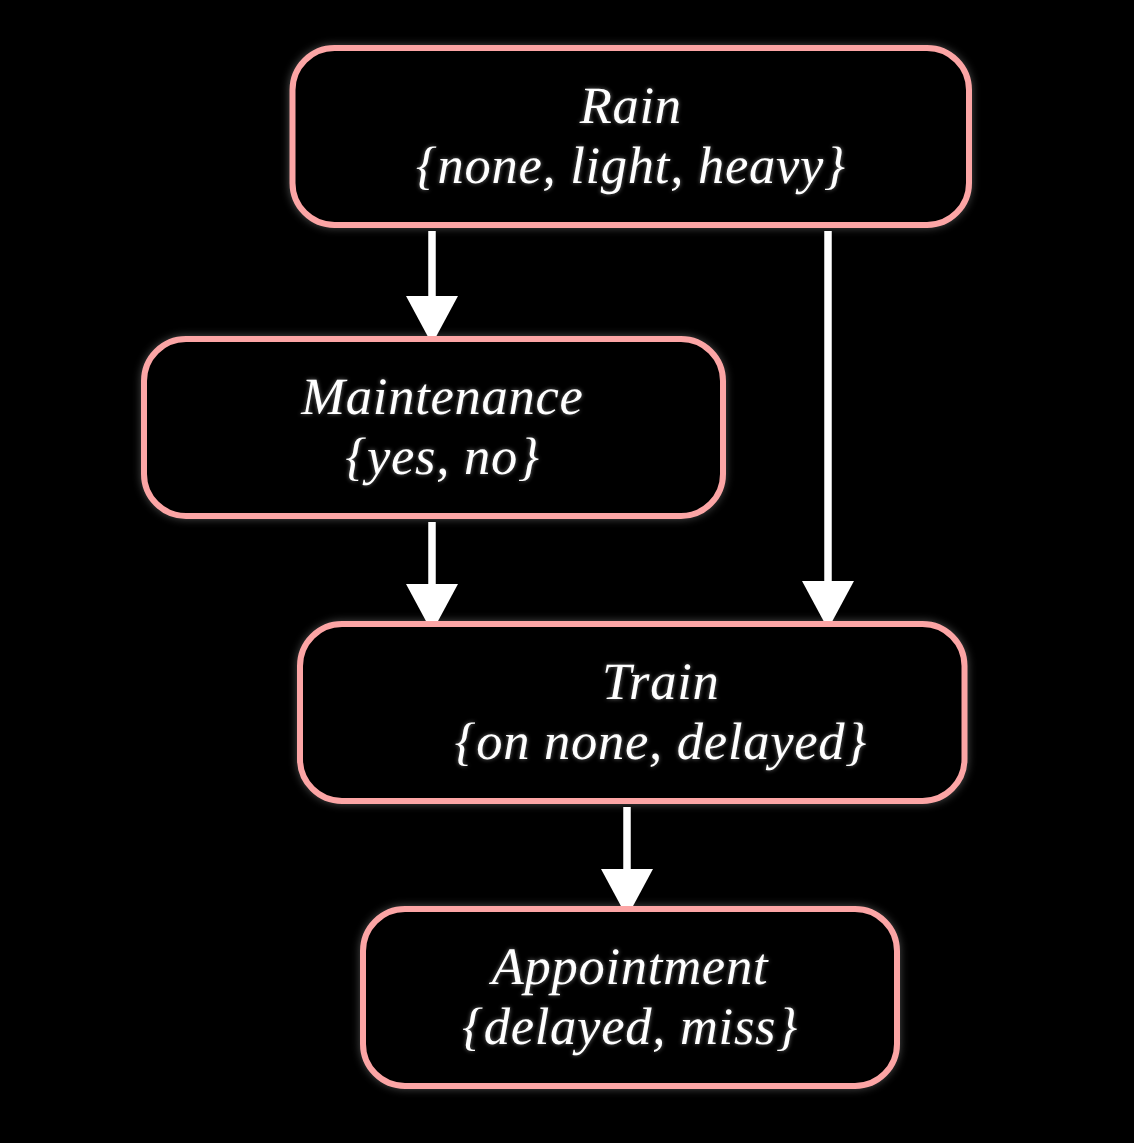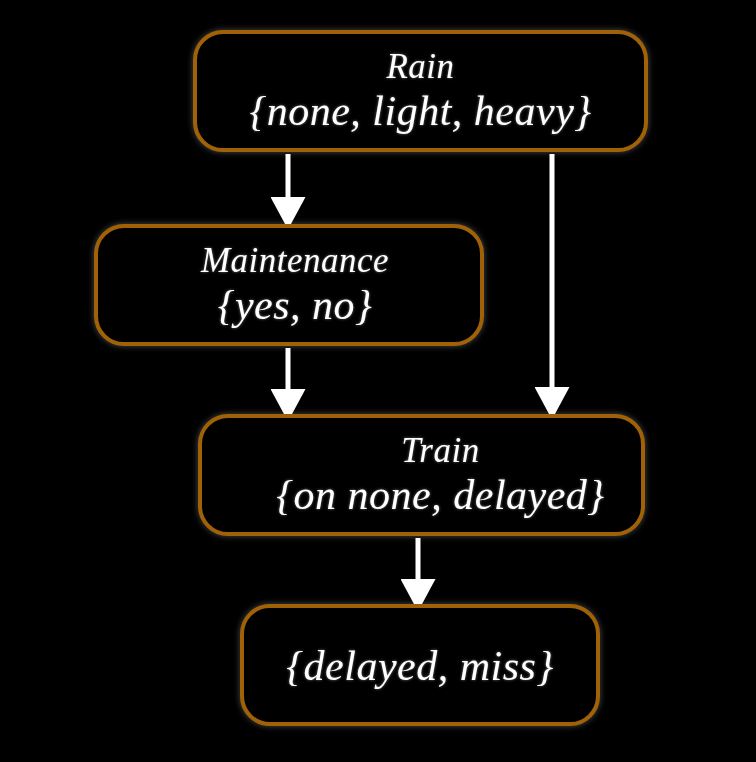--- a/index.html
+++ b/index.html
@@ -30,21 +30,21 @@
     left: 0;
     width: 756px;
     height: 762px;
     pointer-events: none;
   }
 
   .node {
     position: absolute;
     box-sizing: border-box;
     background: #000000;
-    border: 4px solid #a16207;
+    border: 4px solid #fca5a5;
     border-radius: 30px;
     display: flex;
     flex-direction: column;
     align-items: center;
     justify-content: center;
     color: #ffffff;
     text-align: center;
     line-height: 1.1;
     box-shadow: 0 0 6px rgba(255,255,255,0.30);
   }
@@ -52,21 +52,21 @@
   .node-name {
     font-style: italic;
     font-size: 35px;
     letter-spacing: 0.5px;
     text-shadow: 0 0 3px rgba(255,255,255,0.45);
     white-space: nowrap;
   }
 
   .node-states {
     font-style: italic;
-    font-size: 42px;
+    font-size: 35px;
     letter-spacing: 0.5px;
     text-shadow: 0 0 3px rgba(255,255,255,0.45);
     white-space: nowrap;
     margin-top: 2px;
   }
 
   
   #node-rain        { left: 193px; top: 30px;  width: 455px; height: 122px; }
   #node-maintenance { left: 94px;  top: 224px; width: 390px; height: 122px; padding-left: 12px; }
   #node-train       { left: 198px; top: 414px; width: 447px; height: 122px; padding-left: 38px; }
@@ -102,16 +102,17 @@
     <div class="node-name">Maintenance</div>
     <div class="node-states">{yes, no}</div>
   </div>
 
   <div class="node" id="node-train">
     <div class="node-name">Train</div>
     <div class="node-states">{on none, delayed}</div>
   </div>
 
   <div class="node" id="node-appointment">
+    <div class="node-name">Appointment</div>
     <div class="node-states">{delayed, miss}</div>
   </div>
 
 </div>
 
 </body></html>

